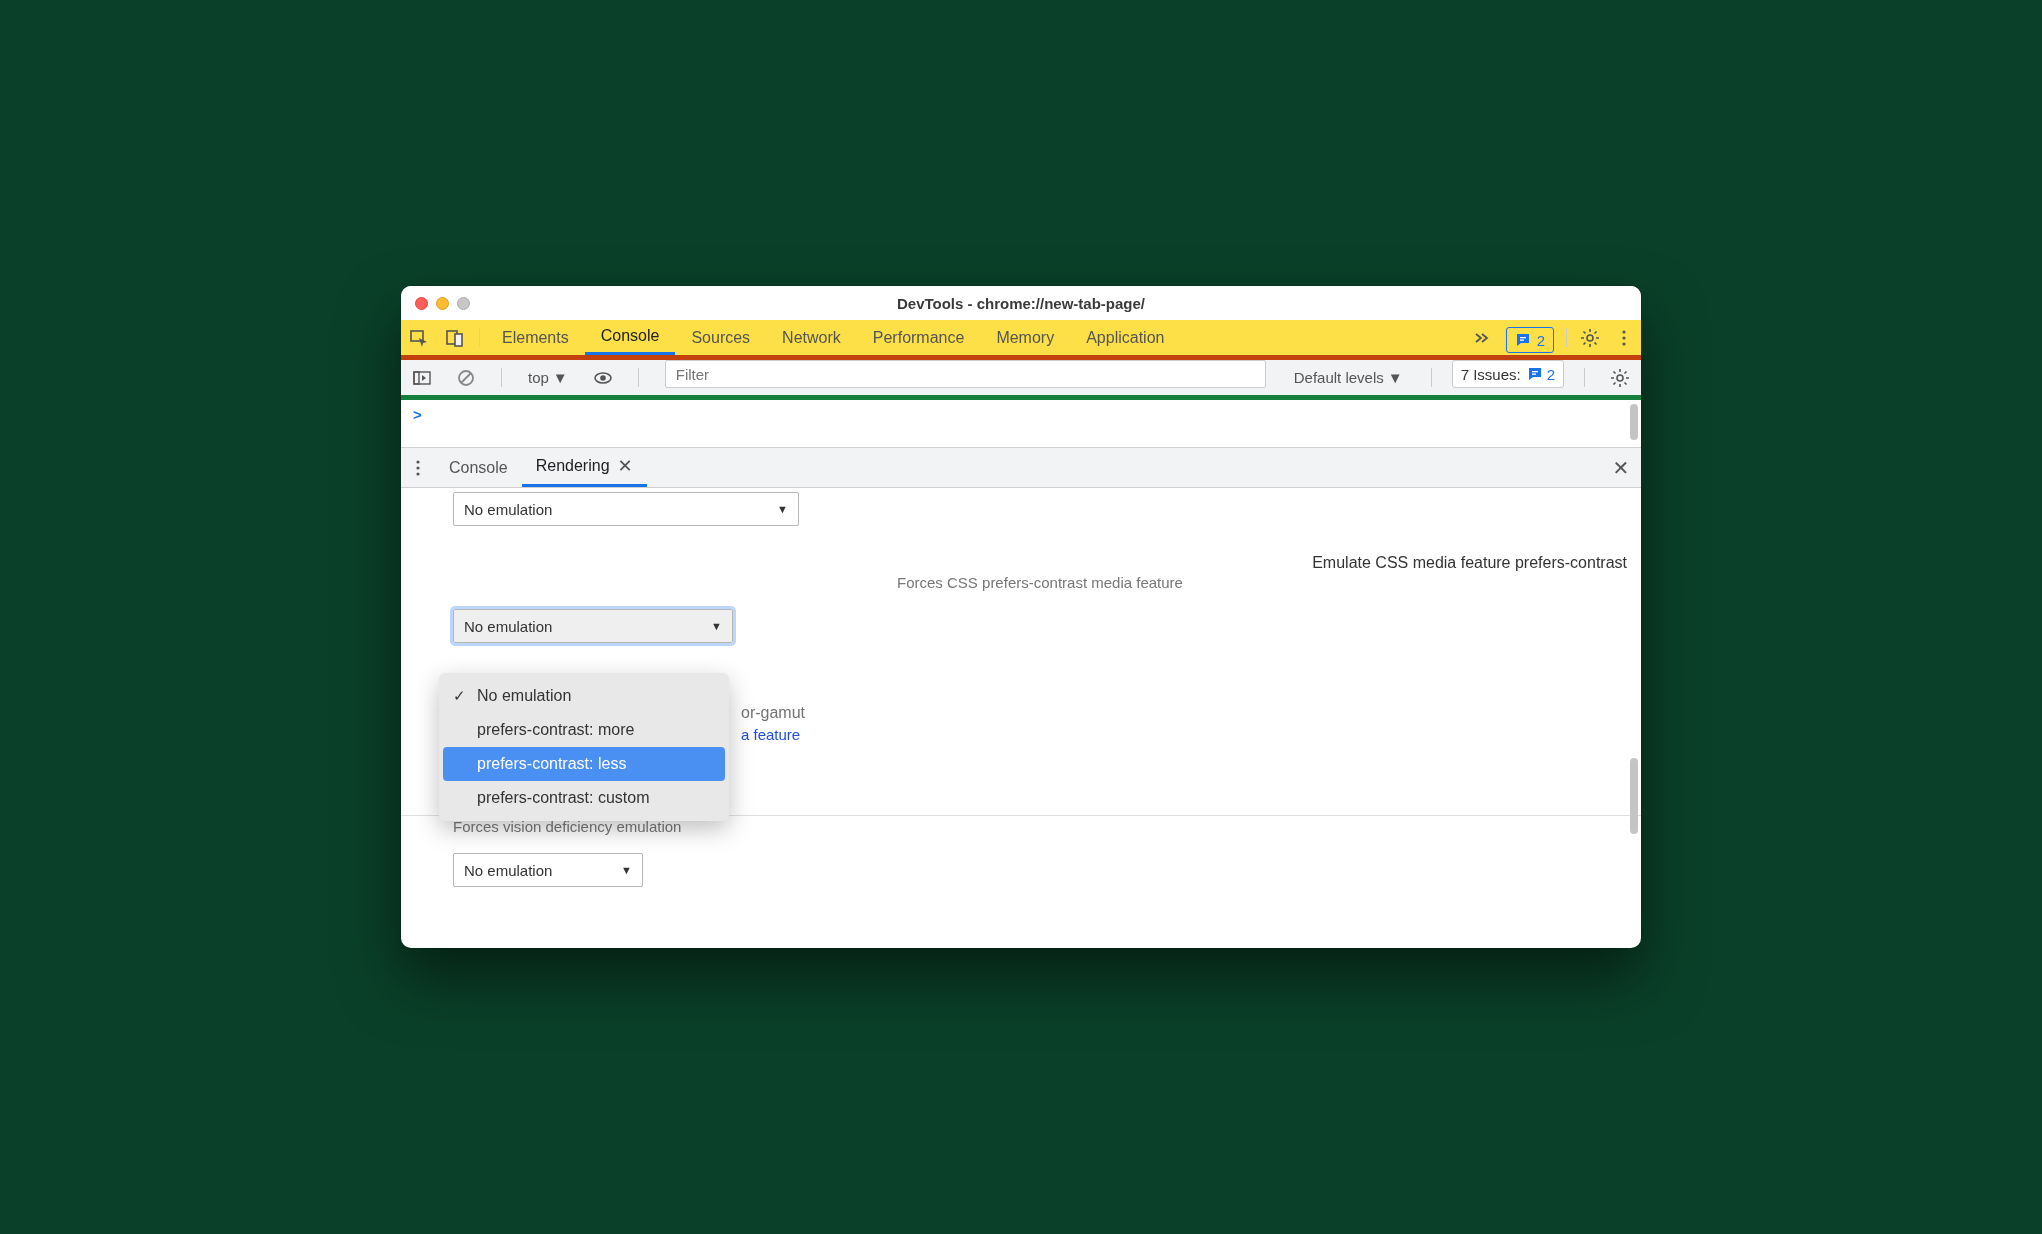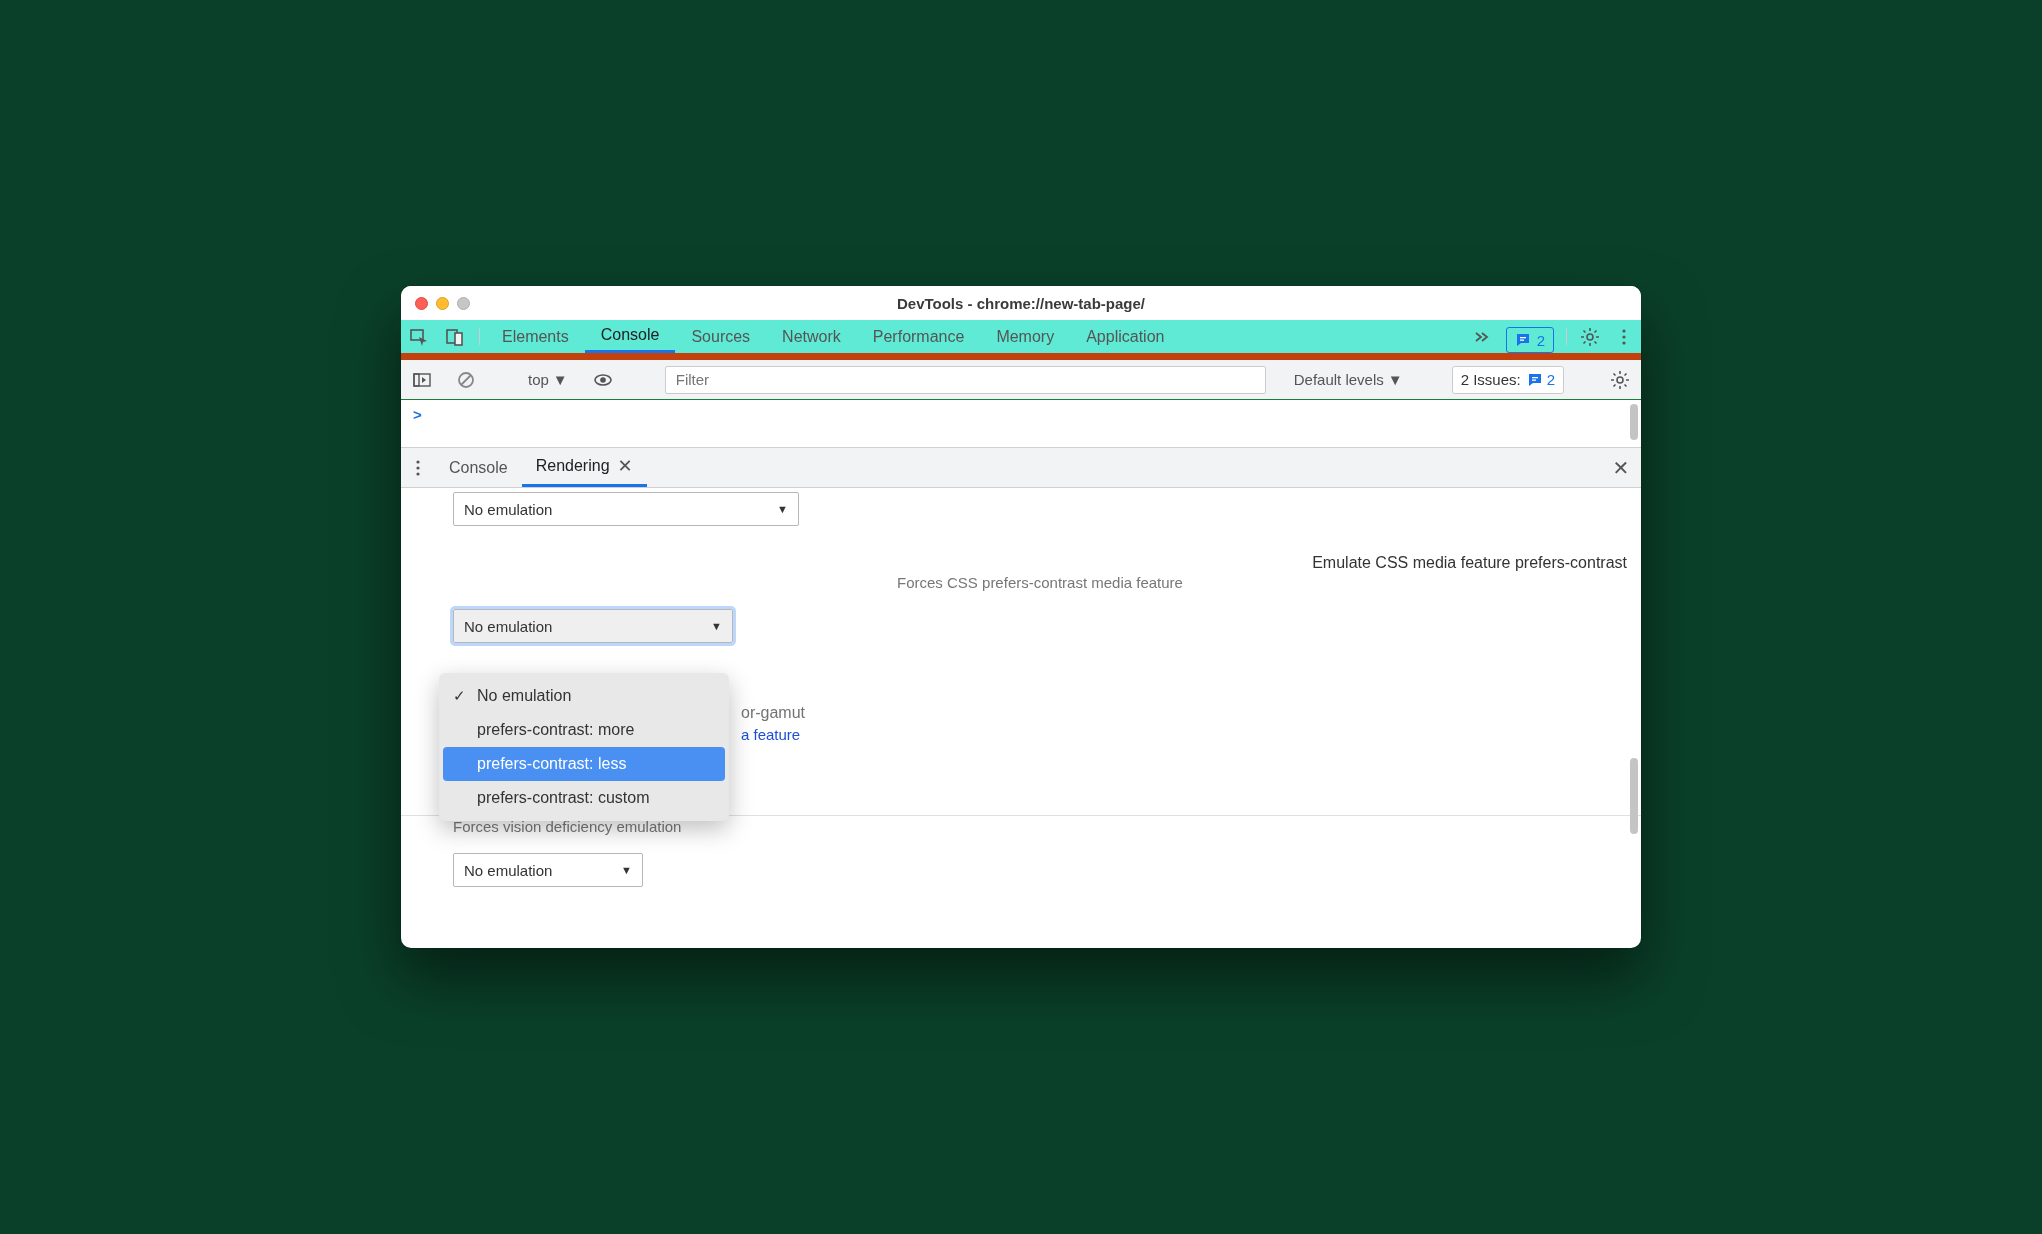--- a/index.html
+++ b/index.html
@@ -43,22 +43,22 @@
     left:0; right:0;
     text-align:center;
     font-size:15px;
     font-weight:700;
     color:#3b3b3b;
     pointer-events:none;
   }
   
   .main-tabs {
     height: 40px;
-    background:#5eead4;
-    border-bottom:7px solid #c2410c;
+    background:#fde047;
+    border-bottom:5px solid #c2410c;
     display:flex;
     align-items:stretch;
     font-size:16px;
     color:#555;
   }
   .main-tabs .icon-btn {
     display:flex; align-items:center; justify-content:center;
     width:36px;
     color:#555;
   }
@@ -73,22 +73,22 @@
     border:1px solid #1a73e8; border-radius:3px;
     padding:0 8px; height:26px; margin:7px 6px;
     color:#1a73e8; font-size:15px; gap:6px;
   }
   .right-ic { display:flex; align-items:center; justify-content:center; width:34px; color:#555; }
 
   
   .console-bar {
     height:40px;
     background:#f1f3f4;
-    border-bottom:1px solid #15803d;
-    display:flex; align-items:center;
+    border-bottom:5px solid #15803d;
+    display:flex; 
     font-size:15px; color:#555;
     padding:0 6px; gap:14px;
   }
   .cb-btn { width:30px; display:flex; align-items:center; justify-content:center; }
   .context-sel { display:flex; align-items:center; gap:4px; padding:0 6px;}
   .filter-input {
     flex:1; height:28px; border:1px solid #ccc; background:#fff;
     border-radius:2px; padding:0 10px; font-size:15px; color:#0369a1;
     margin:0 6px;
   }
@@ -292,21 +292,21 @@
         </svg>
     </div>
     <div class="divider"></div>
     <input class="filter-input" placeholder="Filter" style="">
     <div class="levels">
       <span>Default levels</span>
       <span>▼</span>
     </div>
     <div class="divider"></div>
     <div class="issues-badge">
-      <span>2 Issues:</span>
+      <span>7 Issues:</span>
       <span class="blue">
         <svg width="16" height="16" viewBox="0 0 16 16">
             <path d="M2 2h12v9H6l-4 3V2z" fill="#1a73e8"></path>
             <rect x="5" y="5" width="6" height="1.3" fill="#fff"></rect>
             <rect x="5" y="7.5" width="4" height="1.3" fill="#fff"></rect>
           </svg>
         <span>2</span>
       </span>
     </div>
     <div class="divider"></div>

